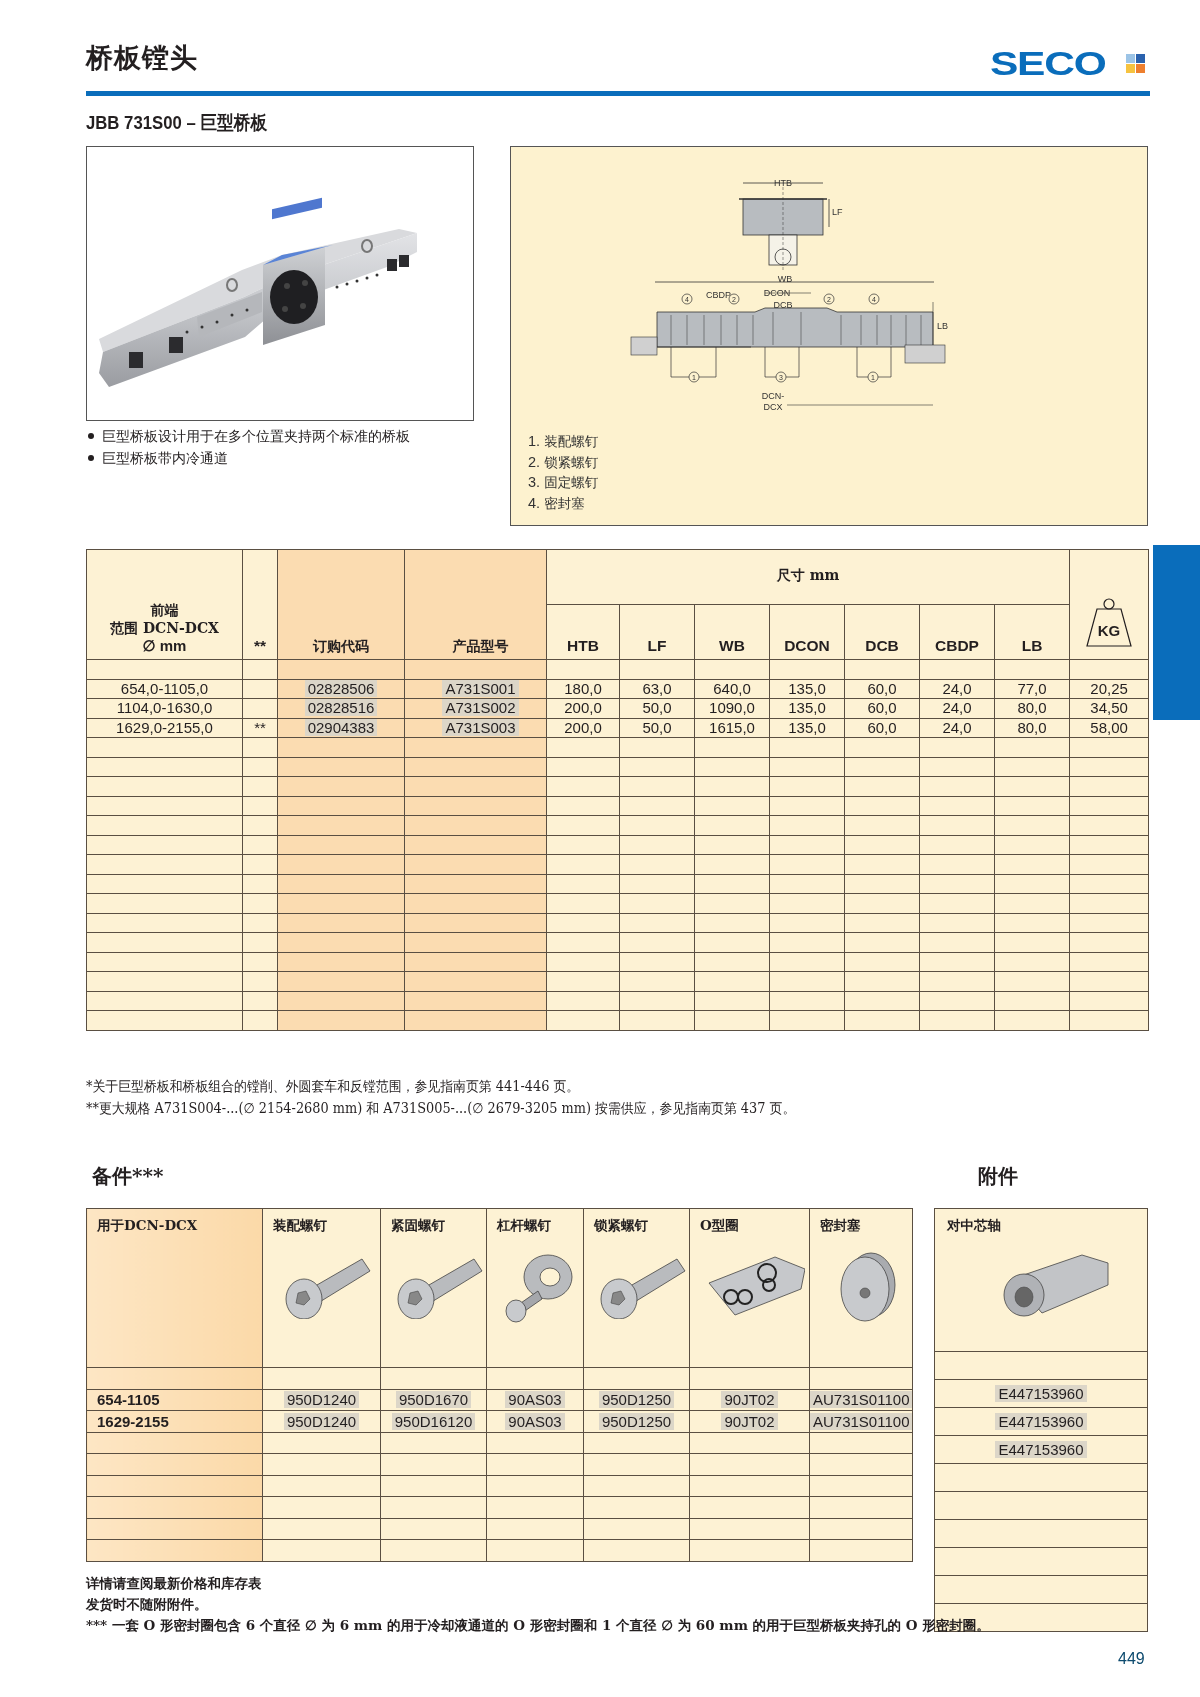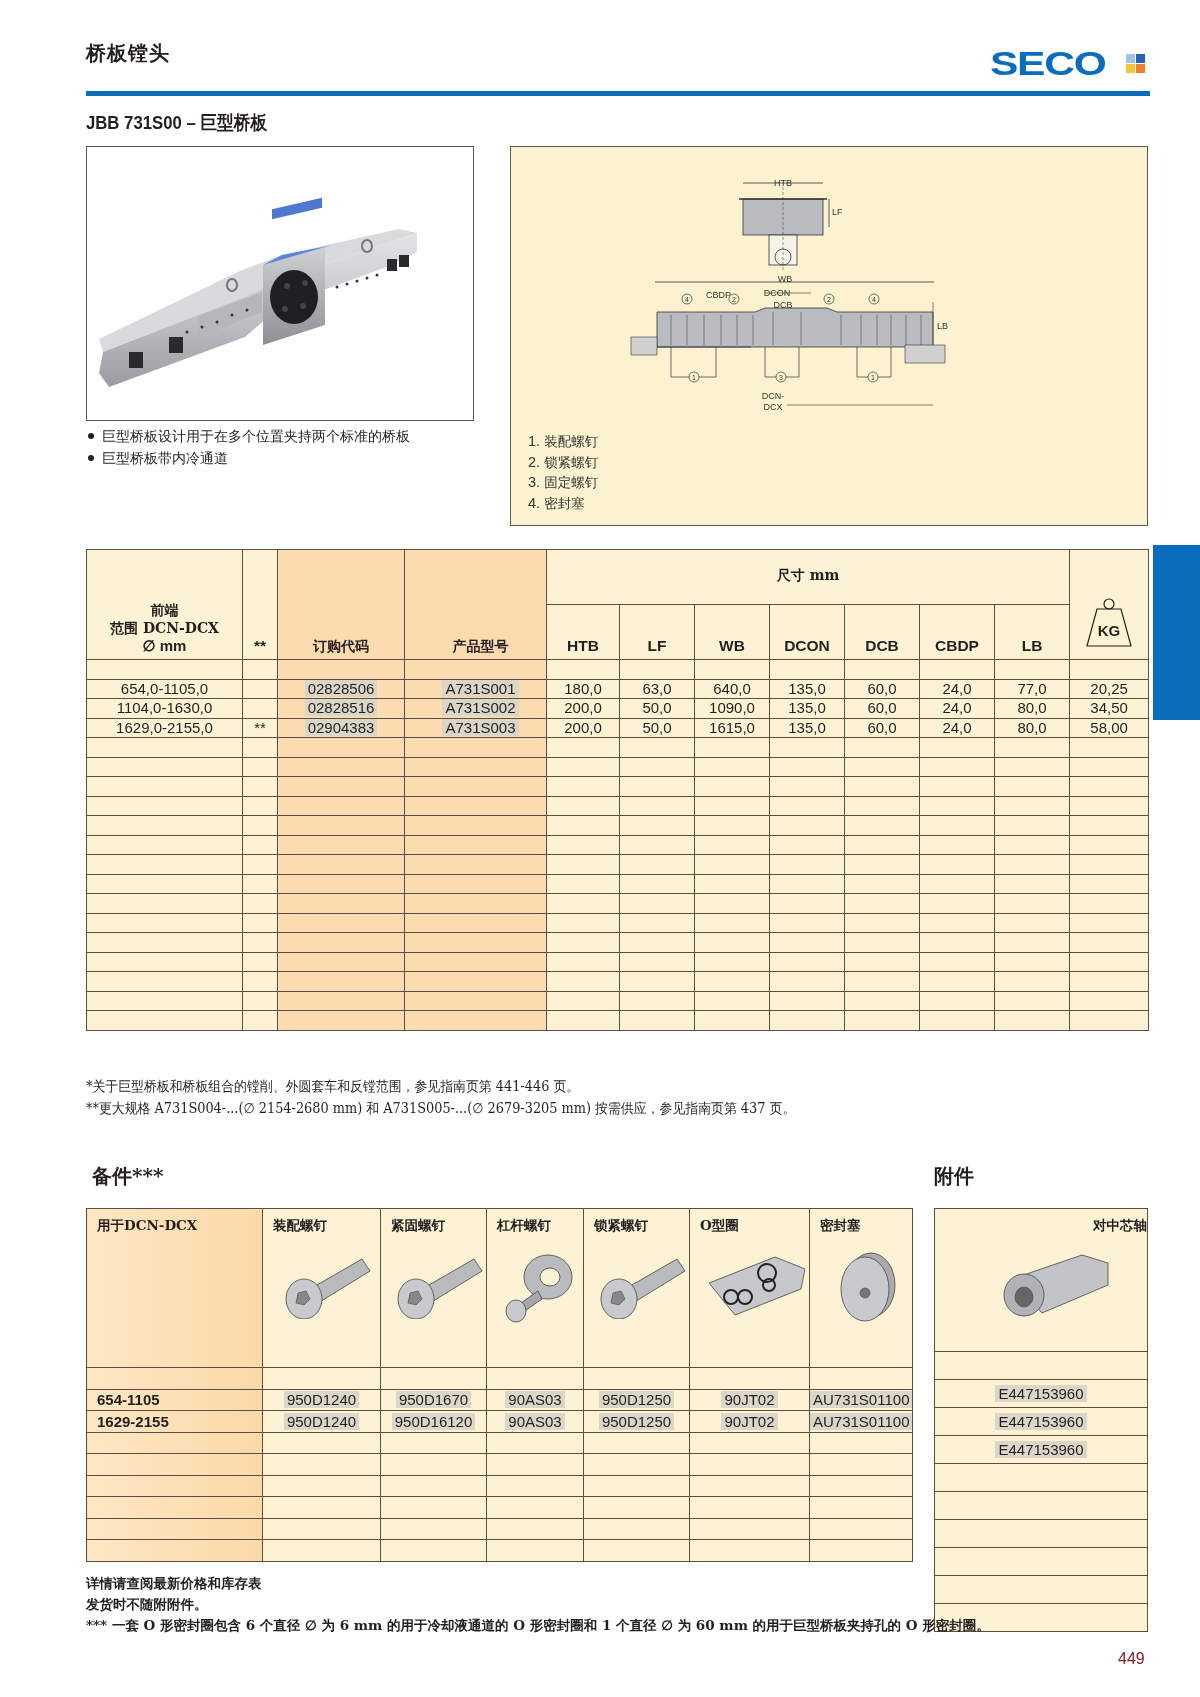--- a/index.html
+++ b/index.html
@@ -1,19 +1,19 @@
 <!DOCTYPE html>
 <html><head>
 <meta charset="utf-8">
 <style>
   * { box-sizing: border-box; margin: 0; padding: 0; }
   html, body { width: 1200px; height: 1697px; background: #ffffff; overflow: hidden; }
   body { position: relative; font-family: "Liberation Sans", "DejaVu Sans", sans-serif; color: #231f20; }
 
-  .page-title { position: absolute; left: 86px; top: 40px; font-family: "DejaVu Serif", serif; font-size: 20px; font-weight: bold; color: #231f20; letter-spacing: 1px; }
+  .page-title { position: absolute; left: 86px; top: 40px; font-family: "DejaVu Serif", serif; font-size: 27px; font-weight: bold; color: #231f20; letter-spacing: 1px; }
   .logo { position: absolute; left: 990px; top: 44px; display: flex; align-items: center; }
   .logo-text { font-family: "Liberation Sans", sans-serif; font-weight: bold; font-size: 34px; color: #0a6dbb; letter-spacing: -1px; font-style: normal; transform: scaleX(1.25); transform-origin: left center; }
   .logo-squares { display: grid; grid-template-columns: 9px 9px; grid-template-rows: 9px 9px; gap: 1px; margin-left: 44px; }
   .logo-squares span { display: block; }
   .rule { position: absolute; left: 86px; top: 91px; width: 1064px; height: 5px; background: #0a6dbb; }
   .subtitle { position: absolute; left: 86px; top: 110px; font-size: 19px; font-weight: bold; transform: scaleX(0.88); transform-origin: left; }
 
   .photo-box { position: absolute; left: 86px; top: 146px; width: 388px; height: 275px; border: 1.5px solid #555; background: #fff; }
   .bullets { position: absolute; left: 86px; top: 425px; font-family: "DejaVu Serif", serif; font-size: 14px; line-height: 22px; }
   .bullets li { list-style: none; display: flex; align-items: center; }
@@ -41,27 +41,27 @@
 
   .sec-title { position: absolute; top: 1163px; font-family: "DejaVu Serif", serif; font-weight: bold; font-size: 20px; }
 
   .parts-table { left: 86px; top: 1208px; width: 826px; }
   .parts-table td, .parts-table th { border: 1.3px solid #5a4f42; background: #fdf2d4; height: 21.5px; font-size: 15px; text-align: center; padding: 0; }
   .parts-table .hl { background: linear-gradient(90deg, #fde6c4, #fbd9a8); }
   .parts-table th { font-family: "DejaVu Serif", serif; font-weight: bold; font-size: 13.5px; vertical-align: top; text-align: left; padding: 8px 0 0 10px; height: 159px; }
   .parts-table td.rng { text-align: left; padding-left: 10px; font-weight: bold; }
   .acc-table { left: 934px; top: 1208px; width: 214px; }
   .acc-table td, .acc-table th { border: 1.3px solid #5a4f42; background: #fdf2d4; height: 28px; font-size: 15px; text-align: center; padding: 0; }
-  .acc-table th { font-family: "DejaVu Serif", serif; font-weight: bold; font-size: 13.5px; vertical-align: top; text-align: right; padding: 8px 0 0 12px; height: 143px; }
+  .acc-table th { font-family: "DejaVu Serif", serif; font-weight: bold; font-size: 13.5px; vertical-align: top; text-align: left; padding: 8px 0 0 12px; height: 143px; }
   .th-label { display: block; }
   .part-img { display: block; margin: 14px auto 0; }
 
   .footer-notes { position: absolute; left: 86px; top: 1573px; font-family: "DejaVu Serif", serif; font-weight: bold; font-size: 13.5px; line-height: 21px; }
   .footer-notes div { white-space: nowrap; }
-  .page-num { position: absolute; left: 1118px; top: 1650px; font-size: 16px; color: #7f1d1d; }
+  .page-num { position: absolute; left: 1118px; top: 1650px; font-size: 16px; color: #0c4a6e; }
 </style>
 </head>
 <body>
 
 <div class="page-title">桥板镗头</div>
 <div class="logo">
   <span class="logo-text">SECO</span>
   <div class="logo-squares">
     <span style="background:#9cc4e6"></span>
       <span style="background:#2a62ae"></span>
@@ -526,21 +526,21 @@
       </tr>
     </tbody>
 </table>
 
 <div class="notes">
   <div>*关于巨型桥板和桥板组合的镗削、外圆套车和反镗范围，参见指南页第 441-446 页。</div>
   <div>**更大规格 A731S004-...(∅ 2154-2680 mm) 和 A731S005-...(∅ 2679-3205 mm) 按需供应，参见指南页第 437 页。</div>
 </div>
 
 <div class="sec-title" style="left:92px">备件***</div>
-<div class="sec-title" style="left:934px">附件</div>
+<div class="sec-title" style="left:978px">附件</div>
 
 <table class="parts-table">
   <colgroup>
     <col style="width:176px">
       <col style="width:118px">
       <col style="width:106px">
       <col style="width:97px">
     <col style="width:106px">
       <col style="width:120px">
       <col style="width:103px">

